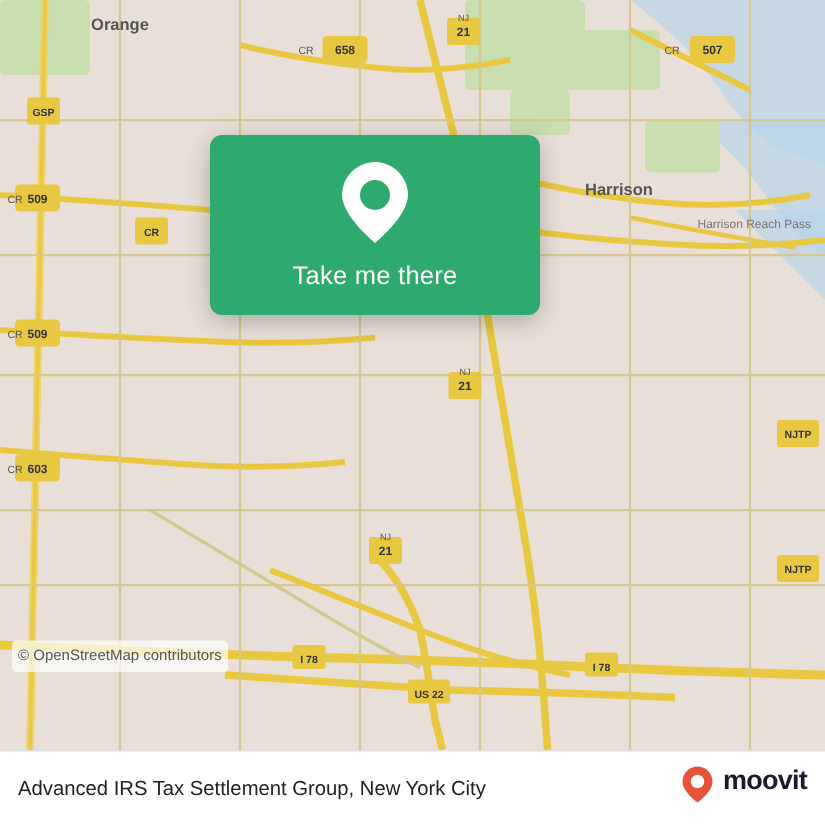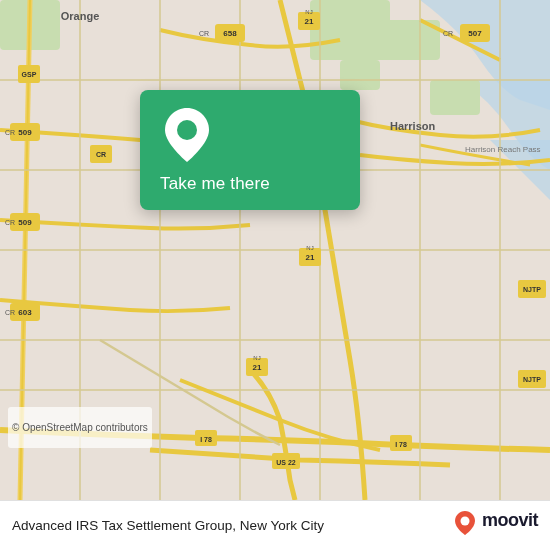--- a/index.html
+++ b/index.html
@@ -28,21 +28,21 @@
     
     #location-card {
       position: absolute;
       top: 90px;
       left: 140px;
       width: 220px;
       background: #2eaa6e;
       border-radius: 8px;
       display: flex;
       flex-direction: column;
-      align-items: flex-start;
+      align-items: center;
       padding: 18px 20px 14px 20px;
       box-shadow: 0 4px 16px rgba(0,0,0,0.25);
     }
 
     #pin-icon-wrap {
       width: 54px;
       height: 54px;
       display: flex;
       align-items: center;
       justify-content: center;
@@ -95,21 +95,21 @@
       letter-spacing: -0.5px;
     }
 
     #copyright {
       position: absolute;
       bottom: 52px;
       left: 8px;
       font-size: 10px;
       color: #555;
       background: rgba(255,255,255,0.7);
-      padding: 15px 4px;
+      padding: 5px 4px;
       border-radius: 3px;
       text-align: center;
     }
   </style>
 </head>
 <body>
 
 <div id="map-container">
   
   <svg id="map-svg" viewBox="0 0 550 500" xmlns="http://www.w3.org/2000/svg">

